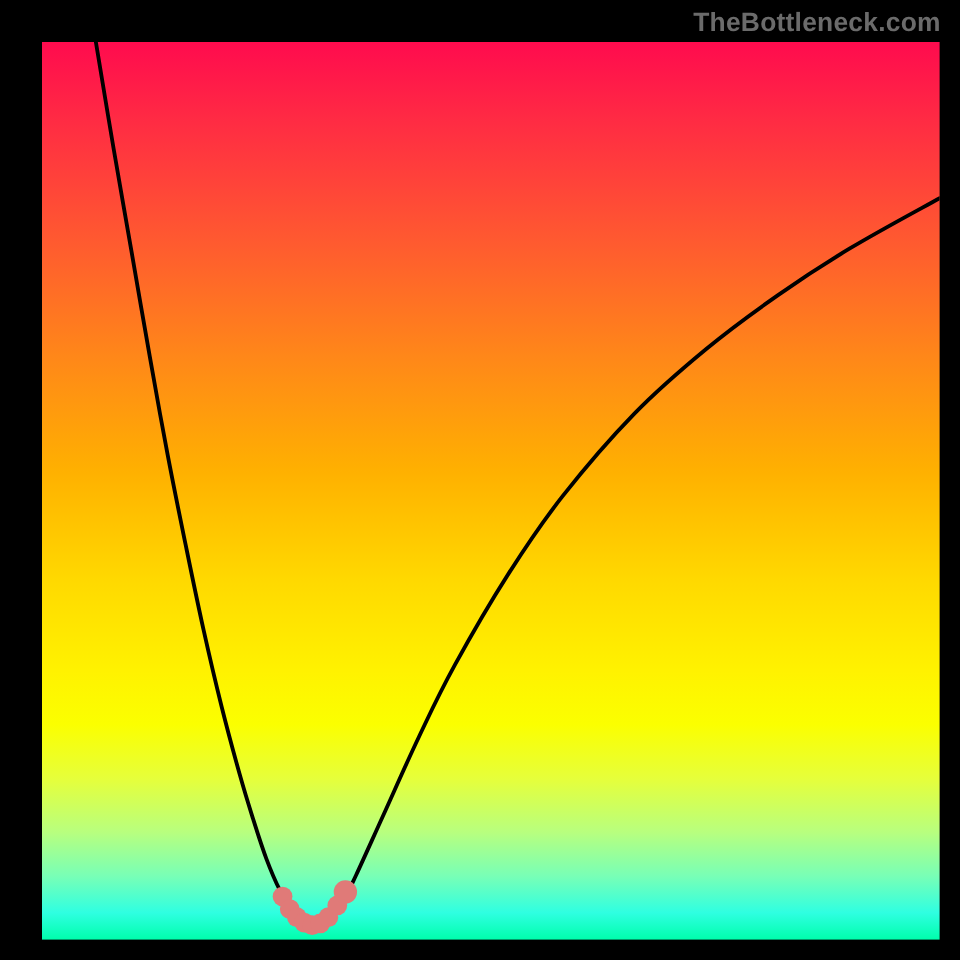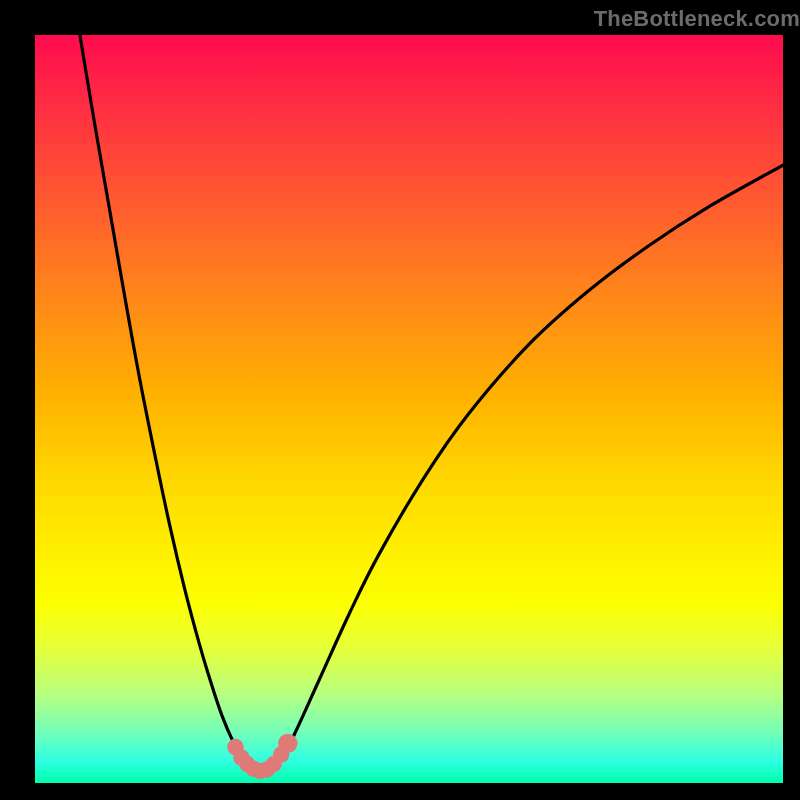--- a/index.html
+++ b/index.html
@@ -37,21 +37,21 @@
       #e6ff3a 82%,
       #b8ff7e 88%,
       #77ffb7 93%,
       #2fffe1 97%,
       #00ffac 100%
     );
   }
   .watermark {
     position: absolute;
     top: 6px;
-    right: 0;
+    right: 16px;
     font-family: Arial, Helvetica, sans-serif;
     font-size: 22px;
     font-weight: 600;
     color: #6b6b6b;
     letter-spacing: 0.2px;
   }
   svg.curve {
     position: absolute;
     left: 0;
     top: 0;

